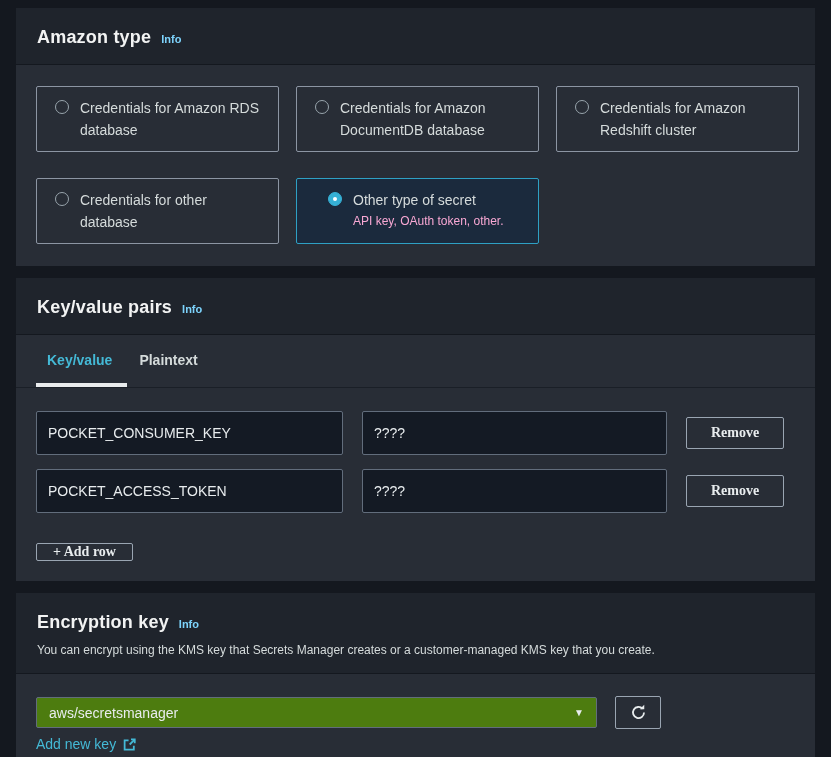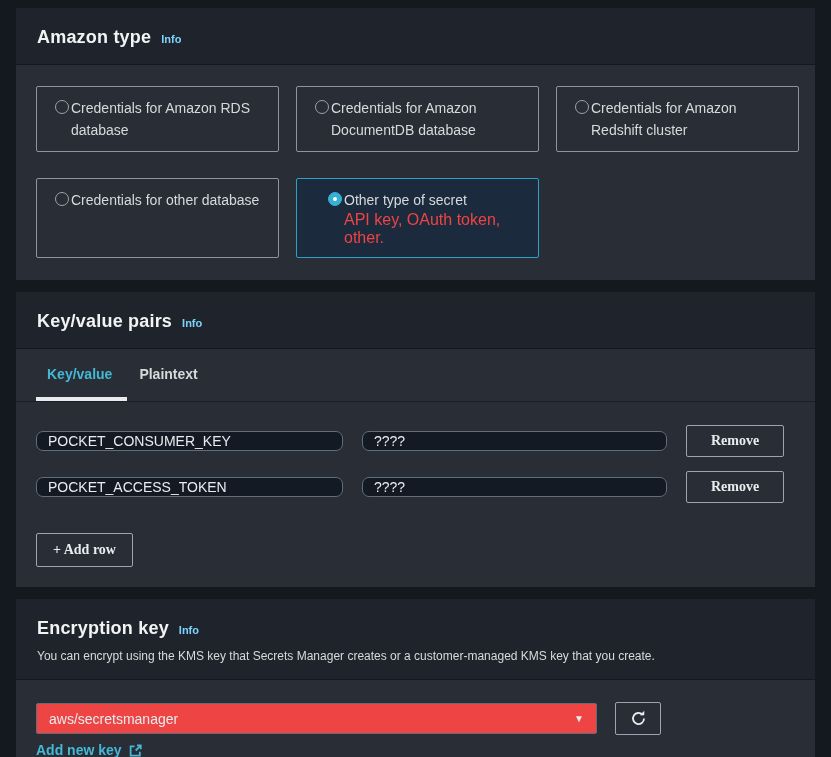--- a/index.html
+++ b/index.html
@@ -33,42 +33,42 @@
   .cards-body { padding:21px 20px 22px 20px; }
   .cards-grid {
     display:grid; grid-template-columns:repeat(3,243px); gap:26px 17px;
   }
   .card {
     min-height:56px;
     border:1px solid #8c95a3;
     border-radius:2px;
     background:#282d36;
     padding:10px 14px 10px 18px;
-    display:flex; align-items:flex-start; gap:2px;
+    display:flex; align-items:flex-start; gap:11px;
     cursor:pointer;
   }
   .card.selected {
     border:1px solid #2ea0c4;
     background:#1b2a3d;
     padding-left:31px;
   }
   .radio {
     flex:0 0 auto; width:14px; height:14px; margin-top:3px;
     border:1px solid #99a5ad; border-radius:50%;
     background:transparent;
   }
   .card.selected .radio {
     border-color:#36b0d5; background:#36b0d5; position:relative;
   }
   .card.selected .radio::after {
     content:""; position:absolute; left:4px; top:4px; width:4px; height:4px;
     background:#fff; border-radius:50%;
   }
   .card-label { font-size:14px; line-height:22px; color:#d5dbdb; }
-  .card-sublabel { font-size:16px; line-height:16px; color:#ef4444; }
+  .card-sublabel { font-size:12px; line-height:16px; color:#f9a8d4; }
 
   
   .tabs {
     display:flex; align-items:center;
     padding-left:20px;
     background:#282d36;
     border-bottom:1px solid #1a1f27;
   }
   .tab {
     position:relative;
@@ -83,57 +83,57 @@
   }
   .tab-sep { width:1px; background:#49505c; margin:8px 0 10px 0; }
 
   
   .kv-body { padding:23px 20px 20px 20px; }
   .kv-row {
     display:grid; grid-template-columns:307px 305px 98px; gap:0 19px;
     margin-bottom:14px; align-items:center;
   }
   .text-input {
-    height:20px; width:100%;
+    height:44px; width:100%;
     background:#141a24;
-    border:1px solid #626d7c; border-radius:7px;
+    border:1px solid #626d7c; border-radius:2px;
     color:#e8ecee; font-size:14px; padding:0 11px;
     font-family:"Liberation Sans","DejaVu Sans",sans-serif;
     outline:none;
   }
   .btn {
     background:transparent;
     border:1px solid #9aa5b2; border-radius:2px;
     color:#e8ecee; font-size:14px; font-weight:bold;
     font-family:Liberation Serif, serif;
     cursor:pointer;
   }
   .btn-remove { height:32px; width:98px; }
-  .btn-addrow { height:34px; padding:0 16px; margin-top:16px; }
+  .btn-addrow { height:18px; padding:0 16px; margin-top:16px; }
 
   
   .enc-body { padding:23px 20px 20px 20px; }
   .enc-row { display:flex; gap:18px; align-items:flex-start; }
   .select {
     width:561px; height:31px;
-    background:#ef4444;
+    background:#4d7c0f;
     border:1px solid #626d7c; border-radius:2px;
     display:flex; align-items:center; justify-content:space-between;
     padding:0 12px; cursor:pointer;
   }
   .select-value { font-size:14px; color:#e8ecee; }
   .caret { font-size:10px; color:#e8ecee; }
   .btn-refresh {
     width:46px; height:33px; margin-top:-1px;
     display:flex; align-items:center; justify-content:center;
   }
   .add-key-link {
     display:inline-flex; align-items:center; gap:6px;
     margin-top:7px;
-    font-size:14px; color:#44b9d6; text-decoration:none; cursor:pointer;font-weight:bold;
+    font-size:14px; color:#44b9d6; text-decoration:none; cursor:pointer;
   }
   .icon-svg { display:block; }
 </style>
 </head>
 <body>
 
 <section class="panel">
   <div class="panel-header">
     <div class="panel-title-row">
       <span class="panel-title">Amazon type</span>

